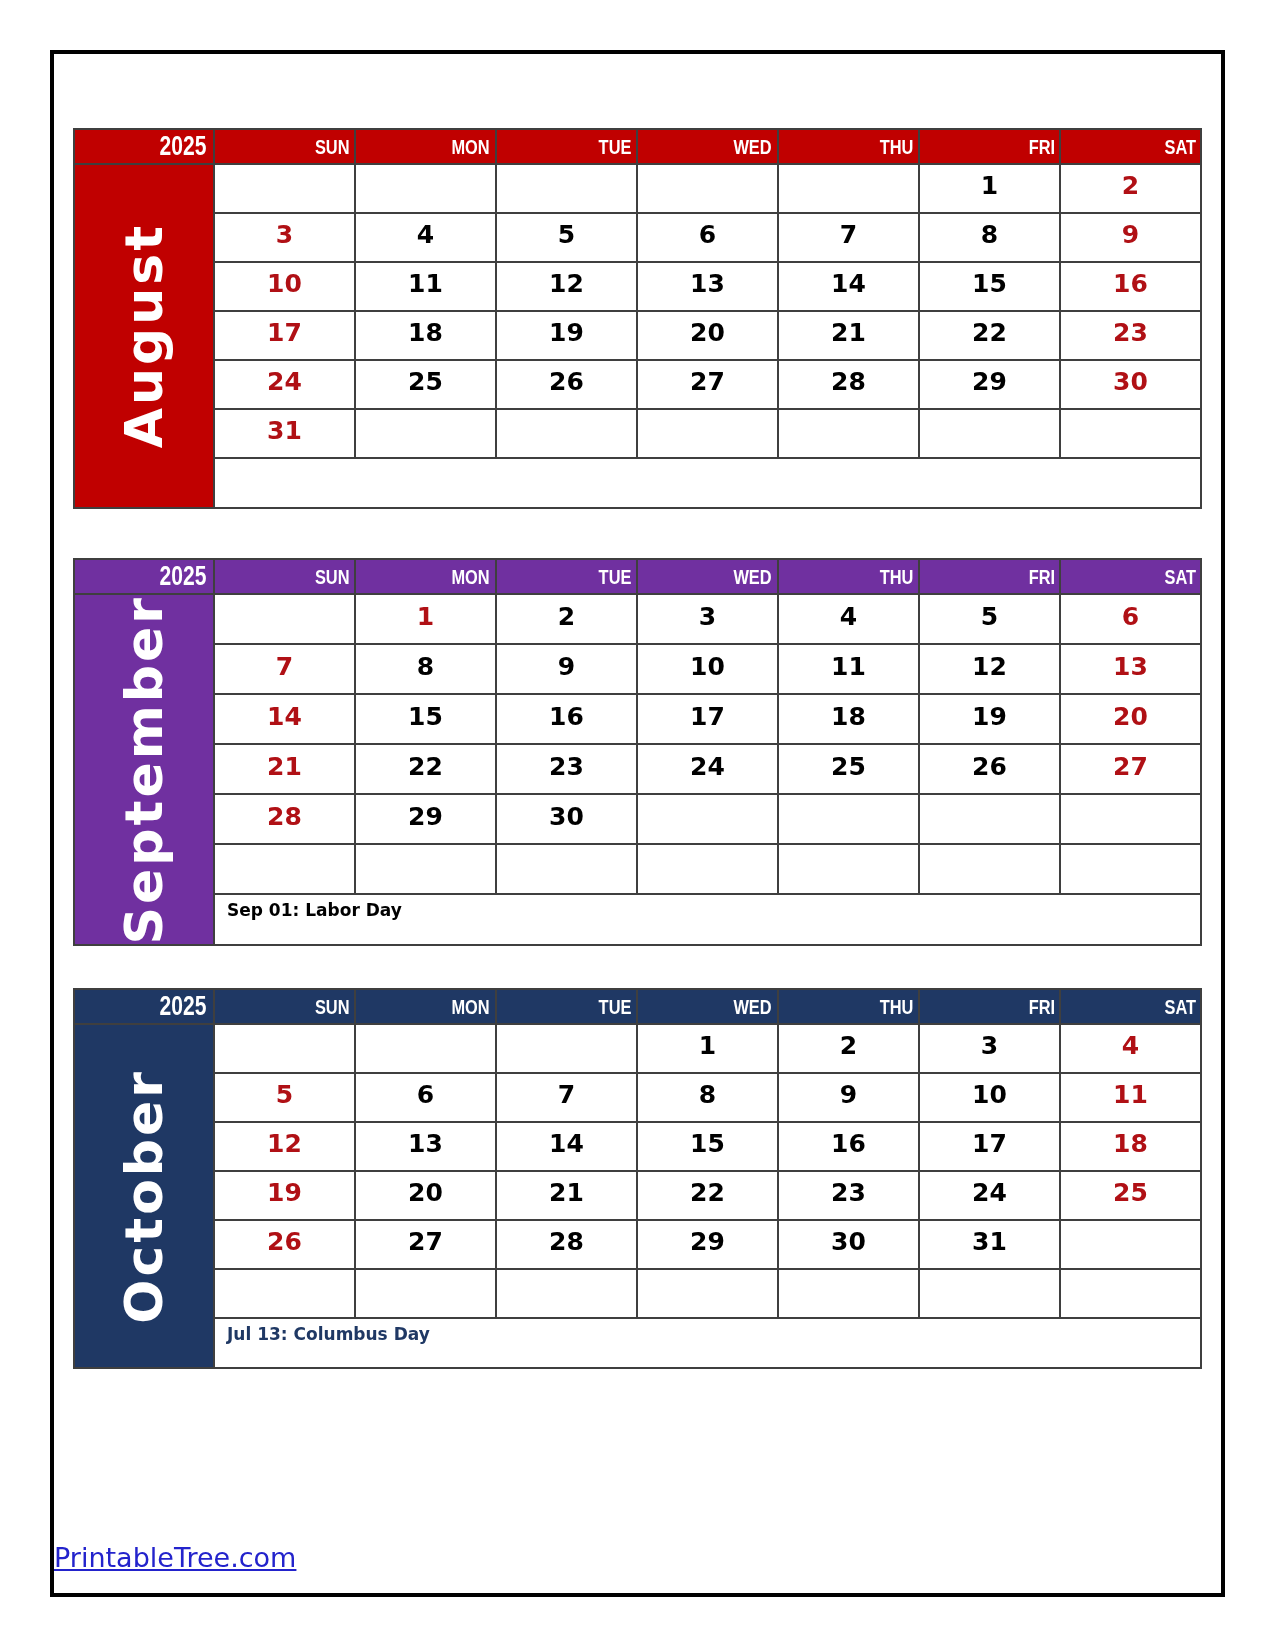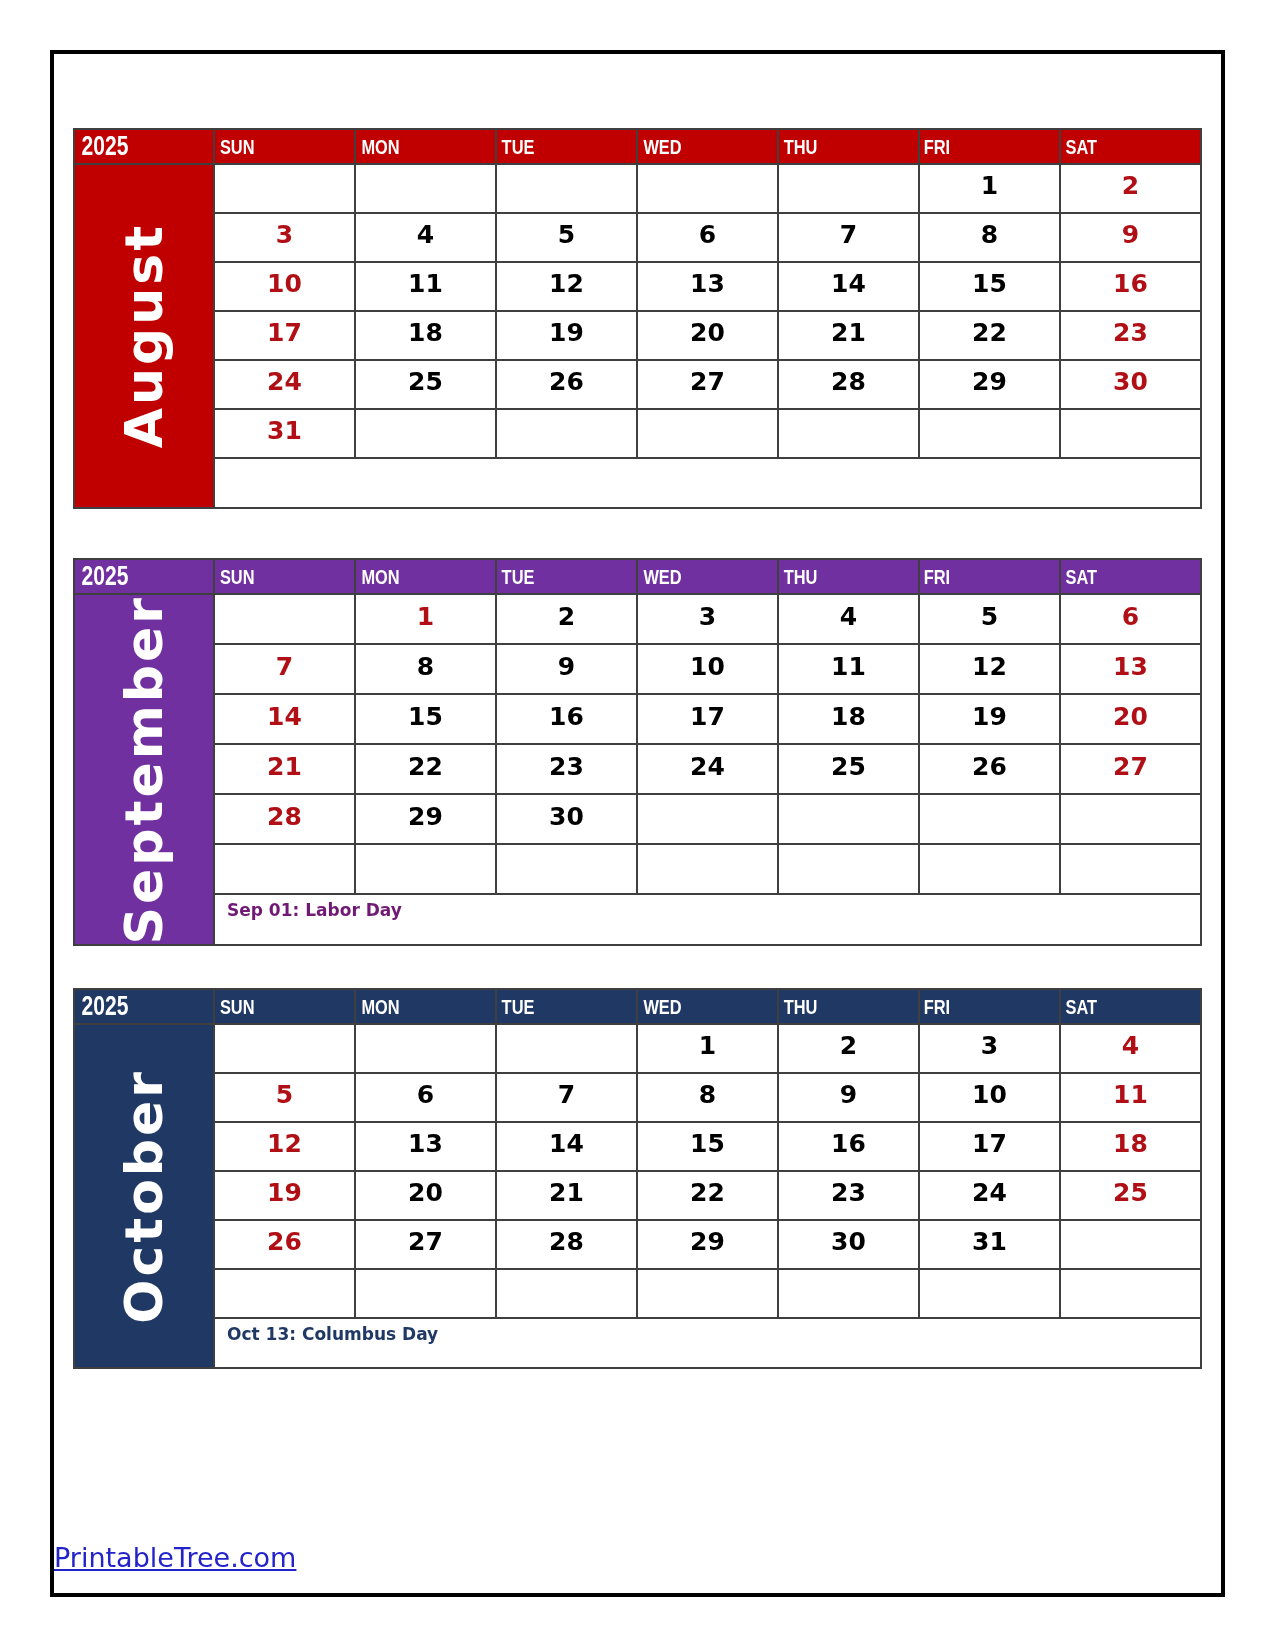--- a/index.html
+++ b/index.html
@@ -29,21 +29,21 @@
   .pos-2 { top: 934px; }
   .col-month { width: 140px; }
   .col-day   { width: 141px; }
   .month-table th, .month-table td {
     border: 2px solid #3f3f3f;
     padding: 0;
   }
   .month-table th {
     height: 33px;
     color: #ffffff;
-    text-align: left;
+    text-align: right;
     vertical-align: middle;
     font-weight: bold;
     font-size: 21px;
     font-family: "Liberation Sans", sans-serif;
   }
   th.year-cell { font-size: 27px; }
   .cond {
     display: inline-block;
     transform: scaleX(0.78);
     white-space: nowrap;
@@ -257,21 +257,21 @@
           <tr class="date-row">
             <td class="date-cell"></td>
             <td class="date-cell"></td>
             <td class="date-cell"></td>
             <td class="date-cell"></td>
             <td class="date-cell"></td>
             <td class="date-cell"></td>
             <td class="date-cell"></td>
           </tr>
           <tr class="footer-row">
-            <td colspan="7" class="holiday-cell" style="color: #701a75; padding-left: 12px;">Sep 01: Labor Day</td>
+            <td colspan="7" class="holiday-cell" style="color: #000000; padding-left: 12px;">Sep 01: Labor Day</td>
           </tr>
         </tbody>
       </table>
       <table class="month-table pos-2">
         <colgroup>
           <col class="col-month">
           <col class="col-day">
           <col class="col-day">
           <col class="col-day">
           <col class="col-day">
@@ -343,21 +343,21 @@
           <tr class="date-row">
             <td class="date-cell"></td>
             <td class="date-cell"></td>
             <td class="date-cell"></td>
             <td class="date-cell"></td>
             <td class="date-cell"></td>
             <td class="date-cell"></td>
             <td class="date-cell"></td>
           </tr>
           <tr class="footer-row">
-            <td colspan="7" class="holiday-cell" style="color: rgb(31, 56, 100);">Oct 13: Columbus Day</td>
+            <td colspan="7" class="holiday-cell" style="color: rgb(31, 56, 100);">Jul 13: Columbus Day</td>
           </tr>
         </tbody>
       </table>
     </div>
   <div class="footer-wrap">
     <a class="footer-link" style="color: rgb(35, 35, 204);">PrintableTree.com</a>
   </div>
 </div>
 
 </body></html>

